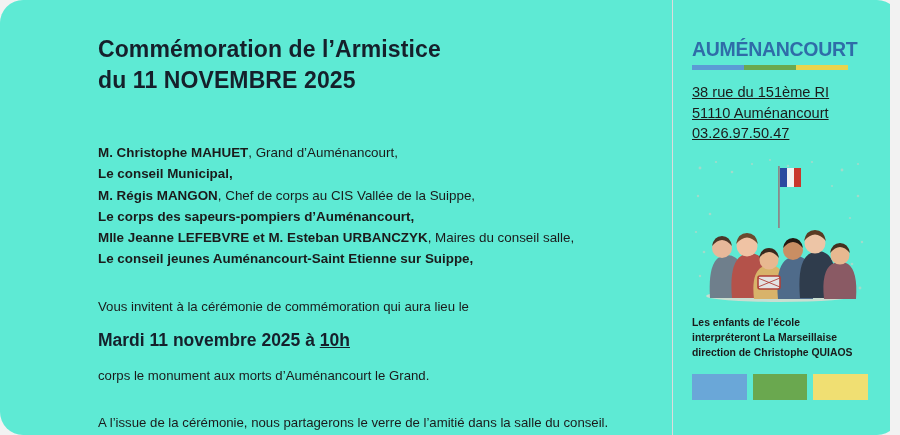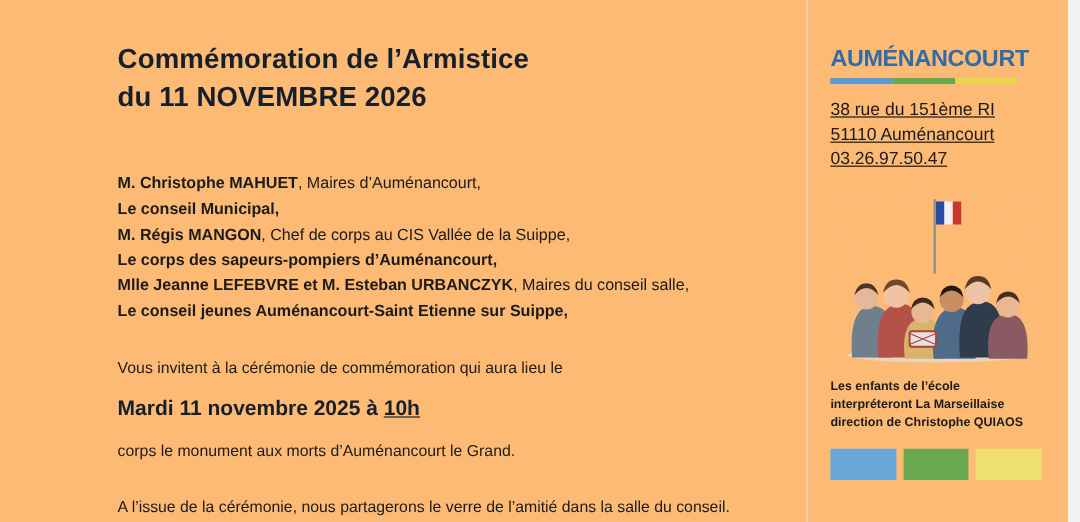--- a/index.html
+++ b/index.html
@@ -10,22 +10,23 @@
     width: 900px;
     height: 435px;
     background: #f2f2f2;
     font-family: "Liberation Sans", sans-serif;
     overflow: hidden;
   }
   .page {
     position: relative;
     width: 900px;
     height: 435px;
-    background: #fdba74;
+    background: #5eead4;
     box-sizing: border-box;
+    border-radius: 23px;
   }
   .page::after {
     content: "";
     position: absolute;
     right: 0;
     top: 0;
     width: 10px;
     height: 435px;
     background: #f2f2f2;
   }
@@ -171,26 +172,26 @@
 </style>
 </head>
 <body>
 
 <div class="page">
 
   <div class="left-col">
 
     <h1 class="title">
       <span>Commémoration de l’Armistice</span>
-      <span class="line2">du 11 NOVEMBRE 2026</span>
+      <span class="line2">du 11 NOVEMBRE 2025</span>
     </h1>
 
     <div class="invitors">
       <div class="row">
-        <span class="nm">M. Christophe MAHUET</span><span>, Maires d’Auménancourt,</span>
+        <span class="nm">M. Christophe MAHUET</span><span>, Grand d’Auménancourt,</span>
       </div>
       <div class="row">
         <span class="nm">Le conseil Municipal,</span><span></span>
       </div>
       <div class="row">
         <span class="nm">M. Régis MANGON</span><span>, Chef de corps au CIS Vallée de la Suippe,</span>
       </div>
       <div class="row">
         <span class="nm">Le corps des sapeurs-pompiers d’Auménancourt,</span><span></span>
       </div>

